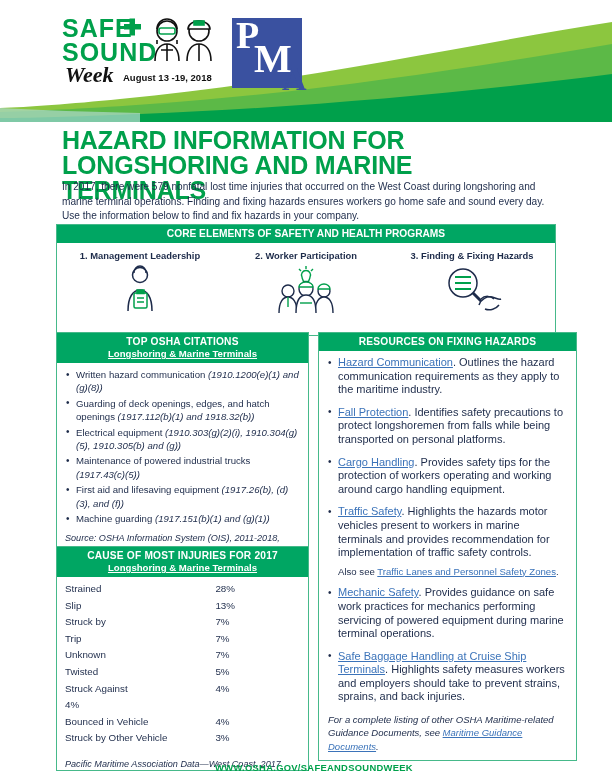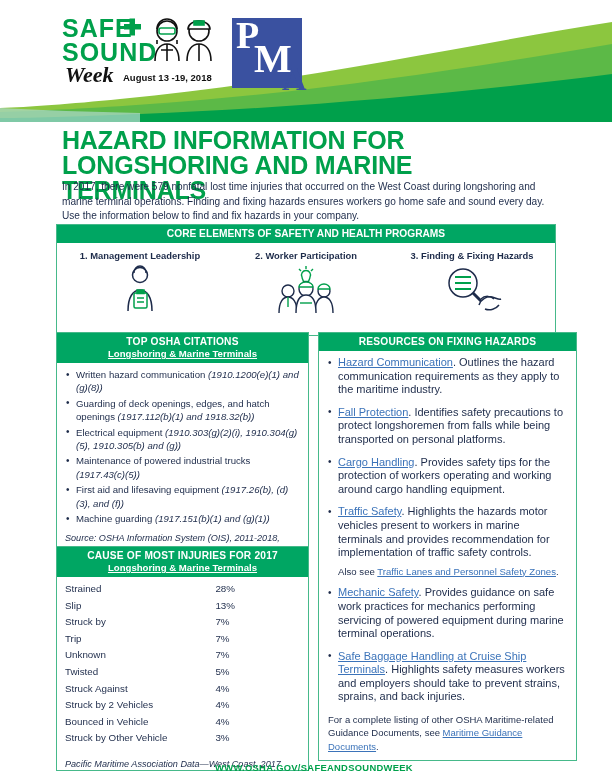--- a/index.html
+++ b/index.html
@@ -84,21 +84,21 @@
     position: relative; padding-left: 10px; margin-bottom: 9px;
     font-size: 11px; line-height: 13.6px; color: #1d2b4a;
   }
   .res-list li::before {
     content: "•"; position: absolute; left: 0px; top: -0.5px; font-size: 10px;
   }
   a.lnk { color: #3b73b9; text-decoration: underline; }
   .res-sub { font-size: 9.6px; line-height: 13.6px; color: #1d2b4a;
     margin: -4px 0 8px 10px; }
   .res-foot {
-    font-size: 9.5px; line-height: 13.4px;
+    font-style: italic; font-size: 9.5px; line-height: 13.4px;
     color: #1d2b4a; margin-top: 2px;
   }
 
   
   .footer {
     position: absolute; left: 8px; top: 762px; width: 612px; text-align: center;
     color: #00a04b; font-size: 9.4px; font-weight: bold; letter-spacing: .3px;
   }
 </style>
 </head>
@@ -258,21 +258,20 @@
         </div>
         <div class="cause-row">
           <span class="nm">Twisted</span>
           <span class="pc">5%</span>
         </div>
         <div class="cause-row">
           <span class="nm">Struck Against</span>
           <span class="pc">4%</span>
         </div>
         <div class="cause-row">
-          <span class="nm">Struck by 2 Vehicles</span>
           <span class="pc">4%</span>
         </div>
         <div class="cause-row">
           <span class="nm">Bounced in Vehicle</span>
           <span class="pc">4%</span>
         </div>
         <div class="cause-row">
           <span class="nm">Struck by Other Vehicle</span>
           <span class="pc">3%</span>
         </div>

